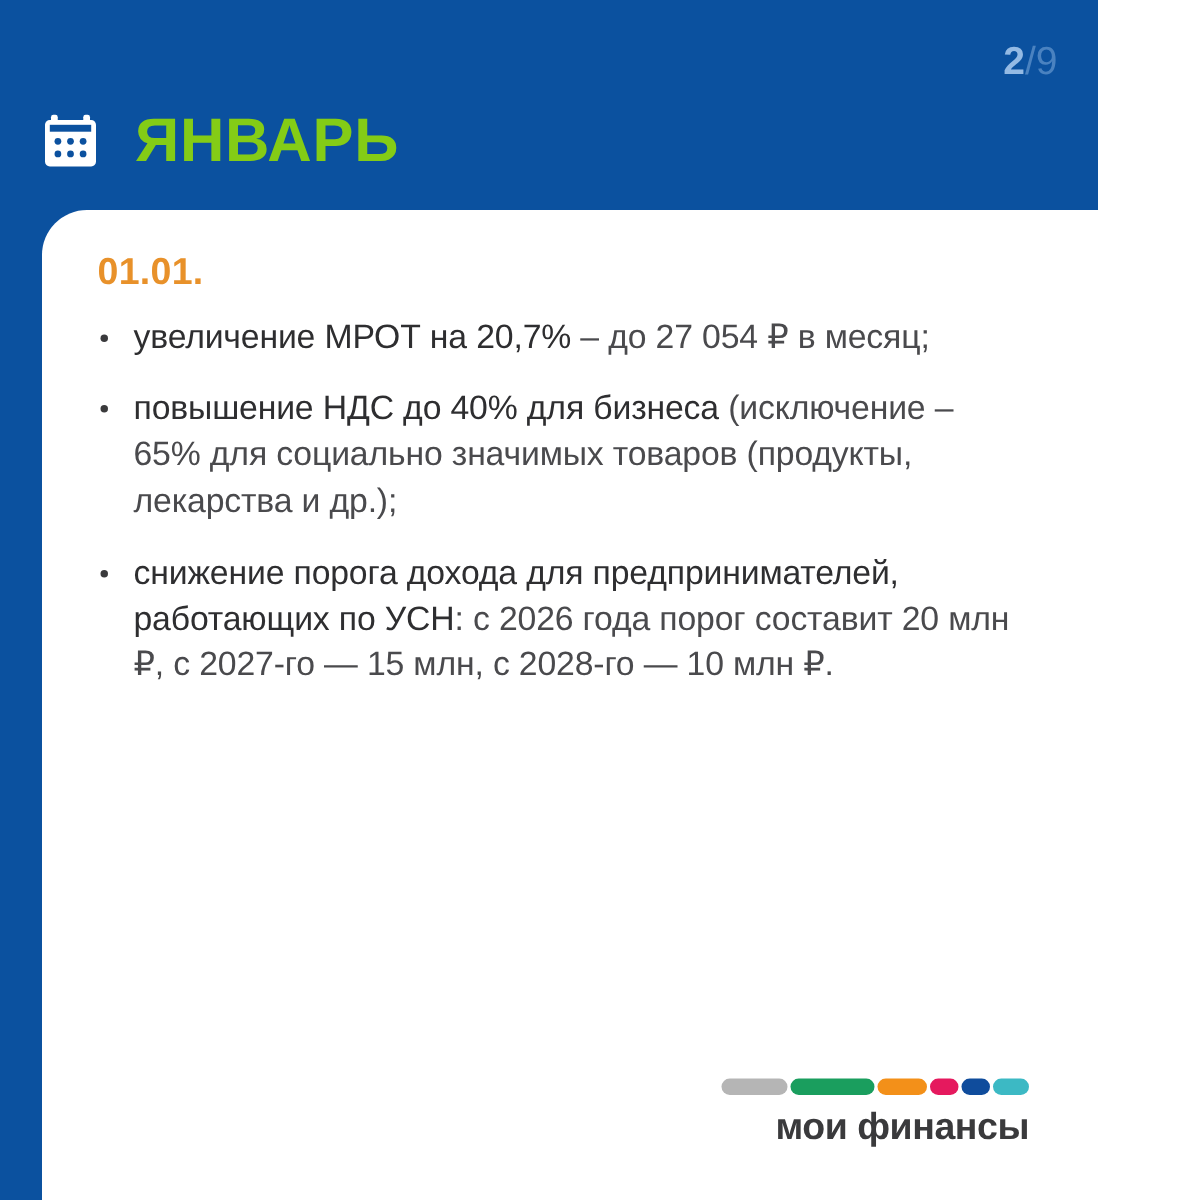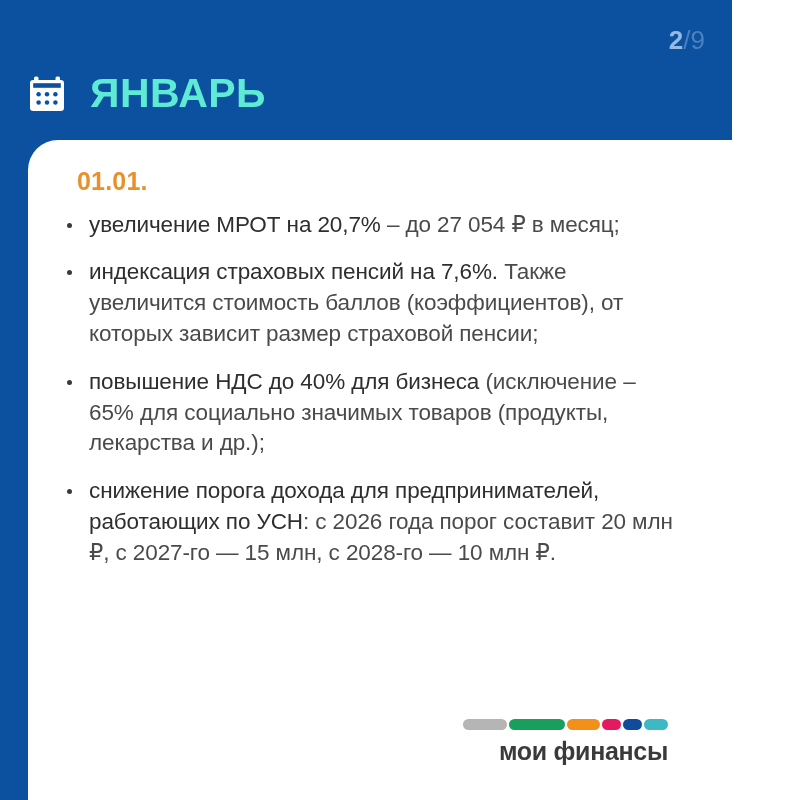--- a/index.html
+++ b/index.html
@@ -45,21 +45,21 @@
     align-items: center;
     gap: 23px;
   }
   .cal-icon {
     width: 40px;
     height: 40px;
     flex: 0 0 40px;
     display: block;
   }
   .month-title {
-    color: #5eead4;
+    color: #84cc16;
     font-size: 41px;
     font-weight: bold;
     letter-spacing: 0.5px;
     line-height: 1;
     white-space: nowrap;
   }
 
   
   .card {
     position: absolute;
@@ -76,21 +76,21 @@
     left: 33px;
     top: 28px;
     right: 46px;
   }
 
   .date-label {
     color: #e8912a;
     font-size: 25px;
     font-weight: bold;
     line-height: 1.1;
-    margin: 0 0 14px 16px;
+    margin: 0 0 14px 4px;
     letter-spacing: 0.2px;
   }
 
   ul.bullets {
     list-style: none;
     margin: 0;
     padding: 0;
   }
   ul.bullets > li {
     position: relative;
@@ -110,21 +110,21 @@
     height: 5px;
     border-radius: 50%;
     background: #3a3a3c;
   }
   .b { font-weight: normal; color: #2e2e30; }
   .r { font-weight: normal; color: #4a4a4d; }
 
   
   .logo {
     position: absolute;
-    right: 64px;
+    right: 46px;
     bottom: 36px;
     width: 205px;
   }
   .logo-bars {
     display: flex;
     align-items: center;
     height: 11px;
     margin: 0 0 9px 0;
     gap: 2px;
   }
@@ -175,23 +175,20 @@
   <div class="card">
     <div class="card-inner">
 
       <div class="date-label">01.01.</div>
 
       <ul class="bullets">
         <li>
           <span class="dot"></span><span class="b">увеличение МРОТ на 20,7%</span><span class="r"> – до 27 054 ₽ в месяц;</span>
         </li>
         <li>
-          <span class="dot"></span><span class="b">индексация страховых пенсий на 7,6%.</span><span class="r"> Также увеличится стоимость баллов (коэффициентов), от которых зависит размер страховой пенсии;</span>
-        </li>
-        <li>
           <span class="dot"></span><span class="b">повышение НДС до 40% для бизнеса</span><span class="r"> (исключение – 65% для социально значимых товаров (продукты, лекарства и др.);</span>
         </li>
         <li>
           <span class="dot"></span><span class="b"> снижение порога дохода для предпринимателей, работающих по УСН</span><span class="r">: с 2026 года порог составит 20 млн ₽, с 2027-го — 15 млн, с 2028-го — 10 млн ₽.</span>
         </li>
       </ul>
 
     </div>
 
     <div class="logo">

